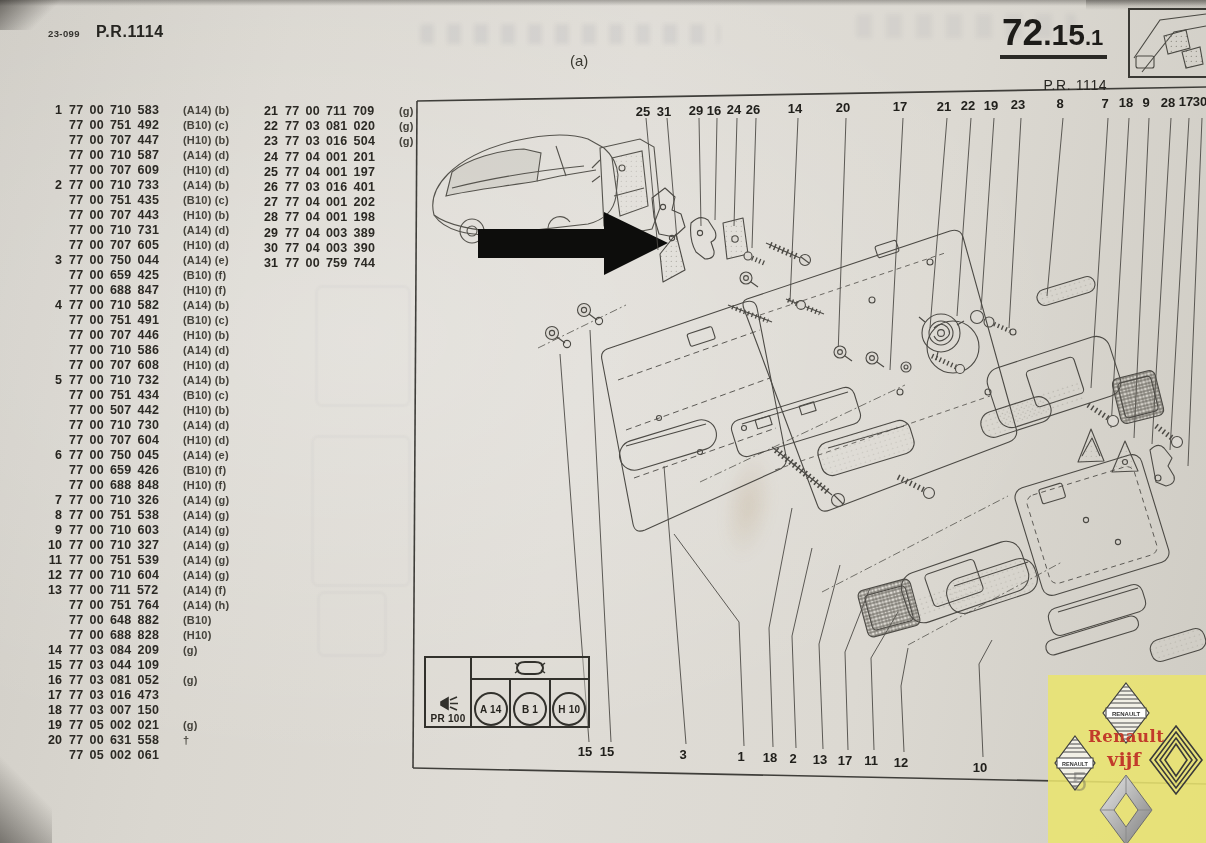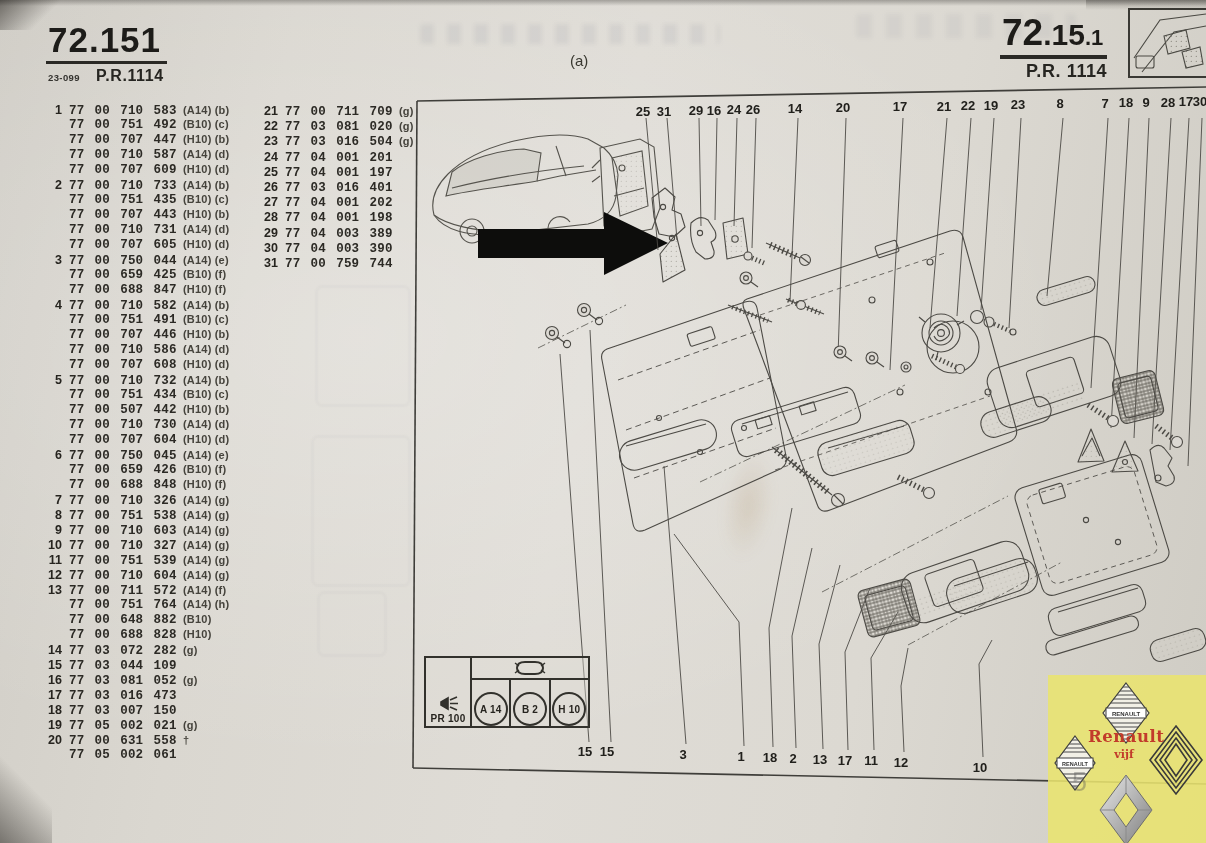--- a/index.html
+++ b/index.html
@@ -29,69 +29,68 @@
   .hdr-left .code{font-size:35px;font-weight:bold;letter-spacing:1px;color:#1d1c19;
     border-bottom:3.5px solid #2a2925;padding:0 6px 1px 2px;display:inline-block;}
   .hdr-left .sub{display:flex;align-items:baseline;gap:16px;margin-top:3px;padding-left:2px;}
   .hdr-left .ref{font-size:9.5px;font-weight:bold;letter-spacing:.4px;color:#34332f;}
   .hdr-left .pr{font-size:16px;font-weight:bold;letter-spacing:.6px;color:#262521;}
   .hdr-right{position:absolute;left:1000px;top:12px;z-index:3;text-align:right;}
   .hdr-right .line{border-bottom:4px solid #2a2925;padding:0 4px 1px 2px;display:inline-block;white-space:nowrap;}
   .hdr-right .p1{font-size:37px;font-weight:bold;color:#1d1c19;}
   .hdr-right .p2{font-size:30px;font-weight:bold;color:#1d1c19;}
   .hdr-right .p3{font-size:22px;font-weight:bold;color:#1d1c19;}
-  .hdr-right .pr{font-size:18px;font-weight:bold;letter-spacing:.6px;margin-top:2px;color:#262521;}
+  .hdr-right .pr{font-size:14px;font-weight:normal;letter-spacing:.6px;margin-top:18px;color:#262521;}
   .thumb{position:absolute;left:1128px;top:8px;width:78px;height:66px;border:2px solid #3a3934;z-index:3;}
   .fig-label{position:absolute;left:570px;top:52px;font-size:15px;color:#38372f;z-index:3;}
   
   .plist{position:absolute;z-index:3;}
   .col1{left:28px;top:103px;width:232px;}
   .col2{left:254px;top:104px;width:168px;}
   .prow{display:flex;align-items:baseline;height:15px;white-space:nowrap;}
   .col2 .prow{height:15.2px;}
   .idx{width:34px;text-align:right;padding-right:7px;font-weight:bold;font-size:12.5px;color:#26241f;}
   .col2 .idx{width:24px;}
-  .pn{width:110px;font-weight:bold;font-size:12.5px;letter-spacing:.2px;word-spacing:2.5px;color:#2c2a25;font-family:Liberation Mono, monospace;}
+  .pn{width:110px;font-weight:bold;font-size:12.5px;letter-spacing:.2px;word-spacing:2.5px;color:#2c2a25;}
   .sfx{font-weight:bold;font-size:11px;padding-left:4px;color:#45433c;letter-spacing:.2px;}
   
   .co{position:absolute;transform:translateX(-50%);font-size:13px;font-weight:bold;color:#21201c;z-index:4;}
   
   .legend{position:absolute;left:424px;top:656px;width:162px;height:68px;border:2px solid #32312c;z-index:4;
     display:grid;grid-template-columns:46px 1fr 1fr 1fr;grid-template-rows:22px 1fr;background:rgba(222,219,212,.4);}
   .lg-left{grid-row:1/3;border-right:2px solid #32312c;display:flex;flex-direction:column;align-items:center;justify-content:flex-end;padding-bottom:2px;}
   .lg-left .code{font-size:10px;font-weight:bold;letter-spacing:.3px;color:#26241f;}
   .lg-top{grid-column:2/5;border-bottom:2px solid #32312c;display:flex;align-items:center;justify-content:center;}
   .lg-cells{grid-column:2/5;display:flex;}
   .lg-cell{flex:1;display:flex;align-items:flex-end;justify-content:center;}
   .lg-cell:not(:last-child){border-right:2px solid #32312c;}
   .lg-circle{width:30px;height:30px;border:2px solid #32312c;border-radius:50%;display:flex;align-items:center;justify-content:center;
     font-size:10px;font-weight:bold;color:#26241f;letter-spacing:.2px;}
   
   .wm{position:absolute;left:1048px;top:675px;width:158px;height:168px;background:rgba(233,228,110,.88);z-index:5;overflow:hidden;}
   .wm .rn{position:absolute;left:40px;top:52px;width:72px;text-align:center;font-family:"DejaVu Serif",serif;
     font-weight:bold;color:#c23b2b;line-height:1.25;}
   .wm .rn .l1{font-size:16.5px;letter-spacing:.5px;}
-  .wm .rn .l2{font-size:11px;}
+  .wm .rn .l2{font-size:19px;}
   .wm .five{position:absolute;left:24px;top:92px;font-size:27px;color:rgba(85,85,85,.38);font-weight:normal;}
   .svg-abs{position:absolute;left:0;top:0;z-index:2;}
 </style>
 </head>
 <body>
 
 <div class="paper">
 
   <div class="ghost-bar g1"></div>
   <div class="ghost-bar g2"></div>
   <div class="ghost-rect r1"></div>
   <div class="ghost-rect r2"></div>
   <div class="ghost-rect r3"></div>
   <div class="stain"></div>
 
   <div class="hdr-left">
-    <div class="code">72.151</div>
     <div class="sub">
       <span class="ref">23-099</span>
       <span class="pr">P.R.1114</span>
     </div>
   </div>
 
   <div class="hdr-right">
     <span class="line">
       <span class="p1">72</span><span class="p2">.15</span><span class="p3">.1</span>
     </span>
@@ -325,21 +324,21 @@
       </div>
 
       <div class="prow">
         <span class="idx"></span>
         <span class="pn">77 00 688 828</span>
         <span class="sfx">(H10)</span>
       </div>
 
       <div class="prow">
         <span class="idx">14</span>
-        <span class="pn">77 03 072 282</span>
+        <span class="pn">77 03 084 209</span>
         <span class="sfx">(g)</span>
       </div>
 
       <div class="prow">
         <span class="idx">15</span>
         <span class="pn">77 03 044 109</span>
         <span class="sfx"></span>
       </div>
 
       <div class="prow">
@@ -720,21 +719,21 @@
         <path d="M3,4 L7,7 M33,4 L29,7 M3,14 L7,11 M33,14 L29,11" stroke="#32312c" stroke-width="1.4" fill="none"></path>
       </svg>
     </div>
     <div class="lg-cells">
 
         <div class="lg-cell">
           <span class="lg-circle">A 14</span>
         </div>
 
         <div class="lg-cell">
-          <span class="lg-circle">B 2</span>
+          <span class="lg-circle">B 1</span>
         </div>
 
         <div class="lg-cell">
           <span class="lg-circle">H 10</span>
         </div>
       </div>
   </div>
 
   <div class="wm">
     <svg width="158" height="168" style="position:absolute;left:0;top:0">

